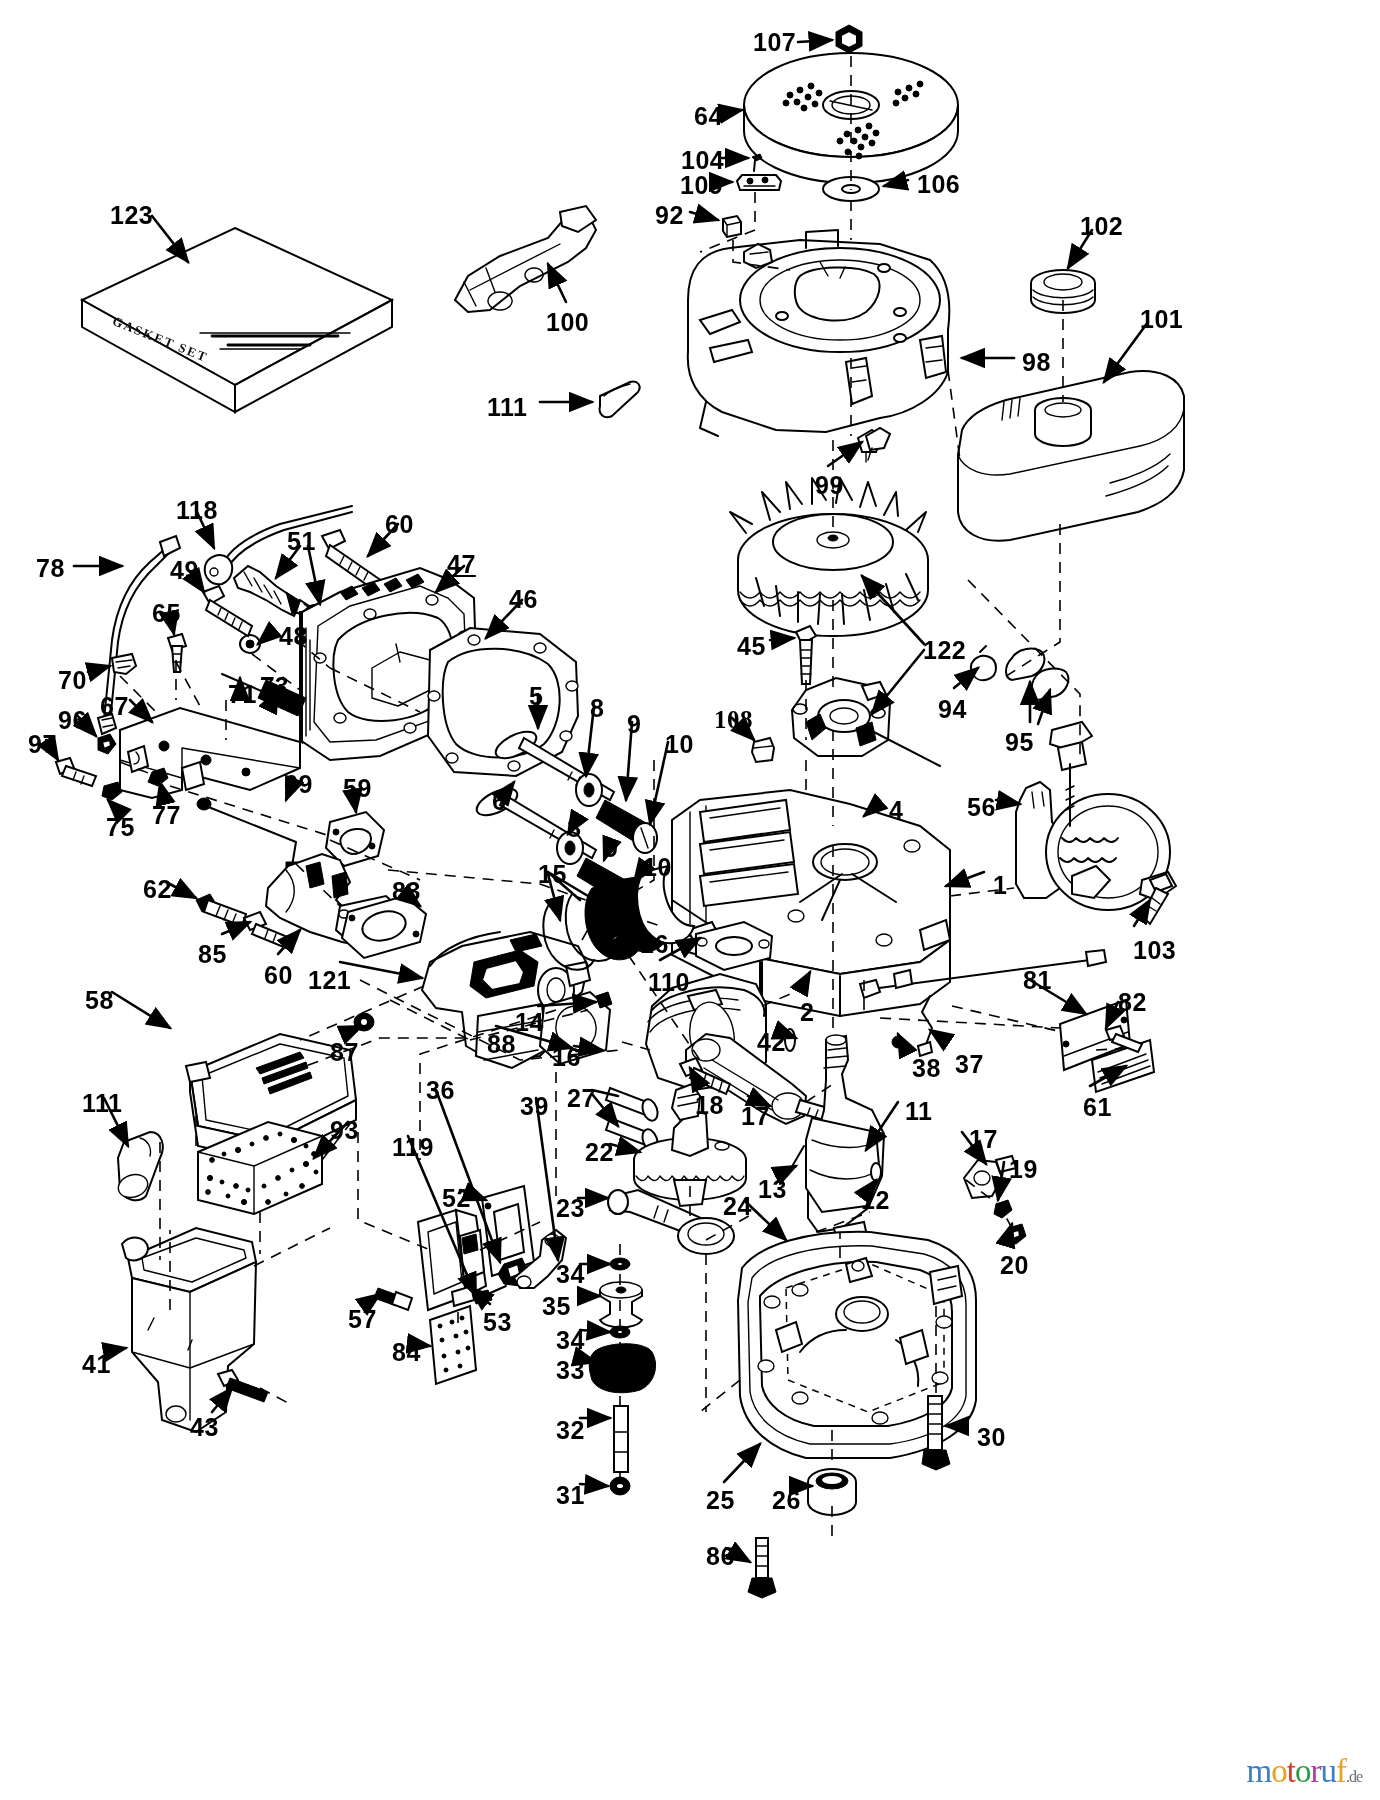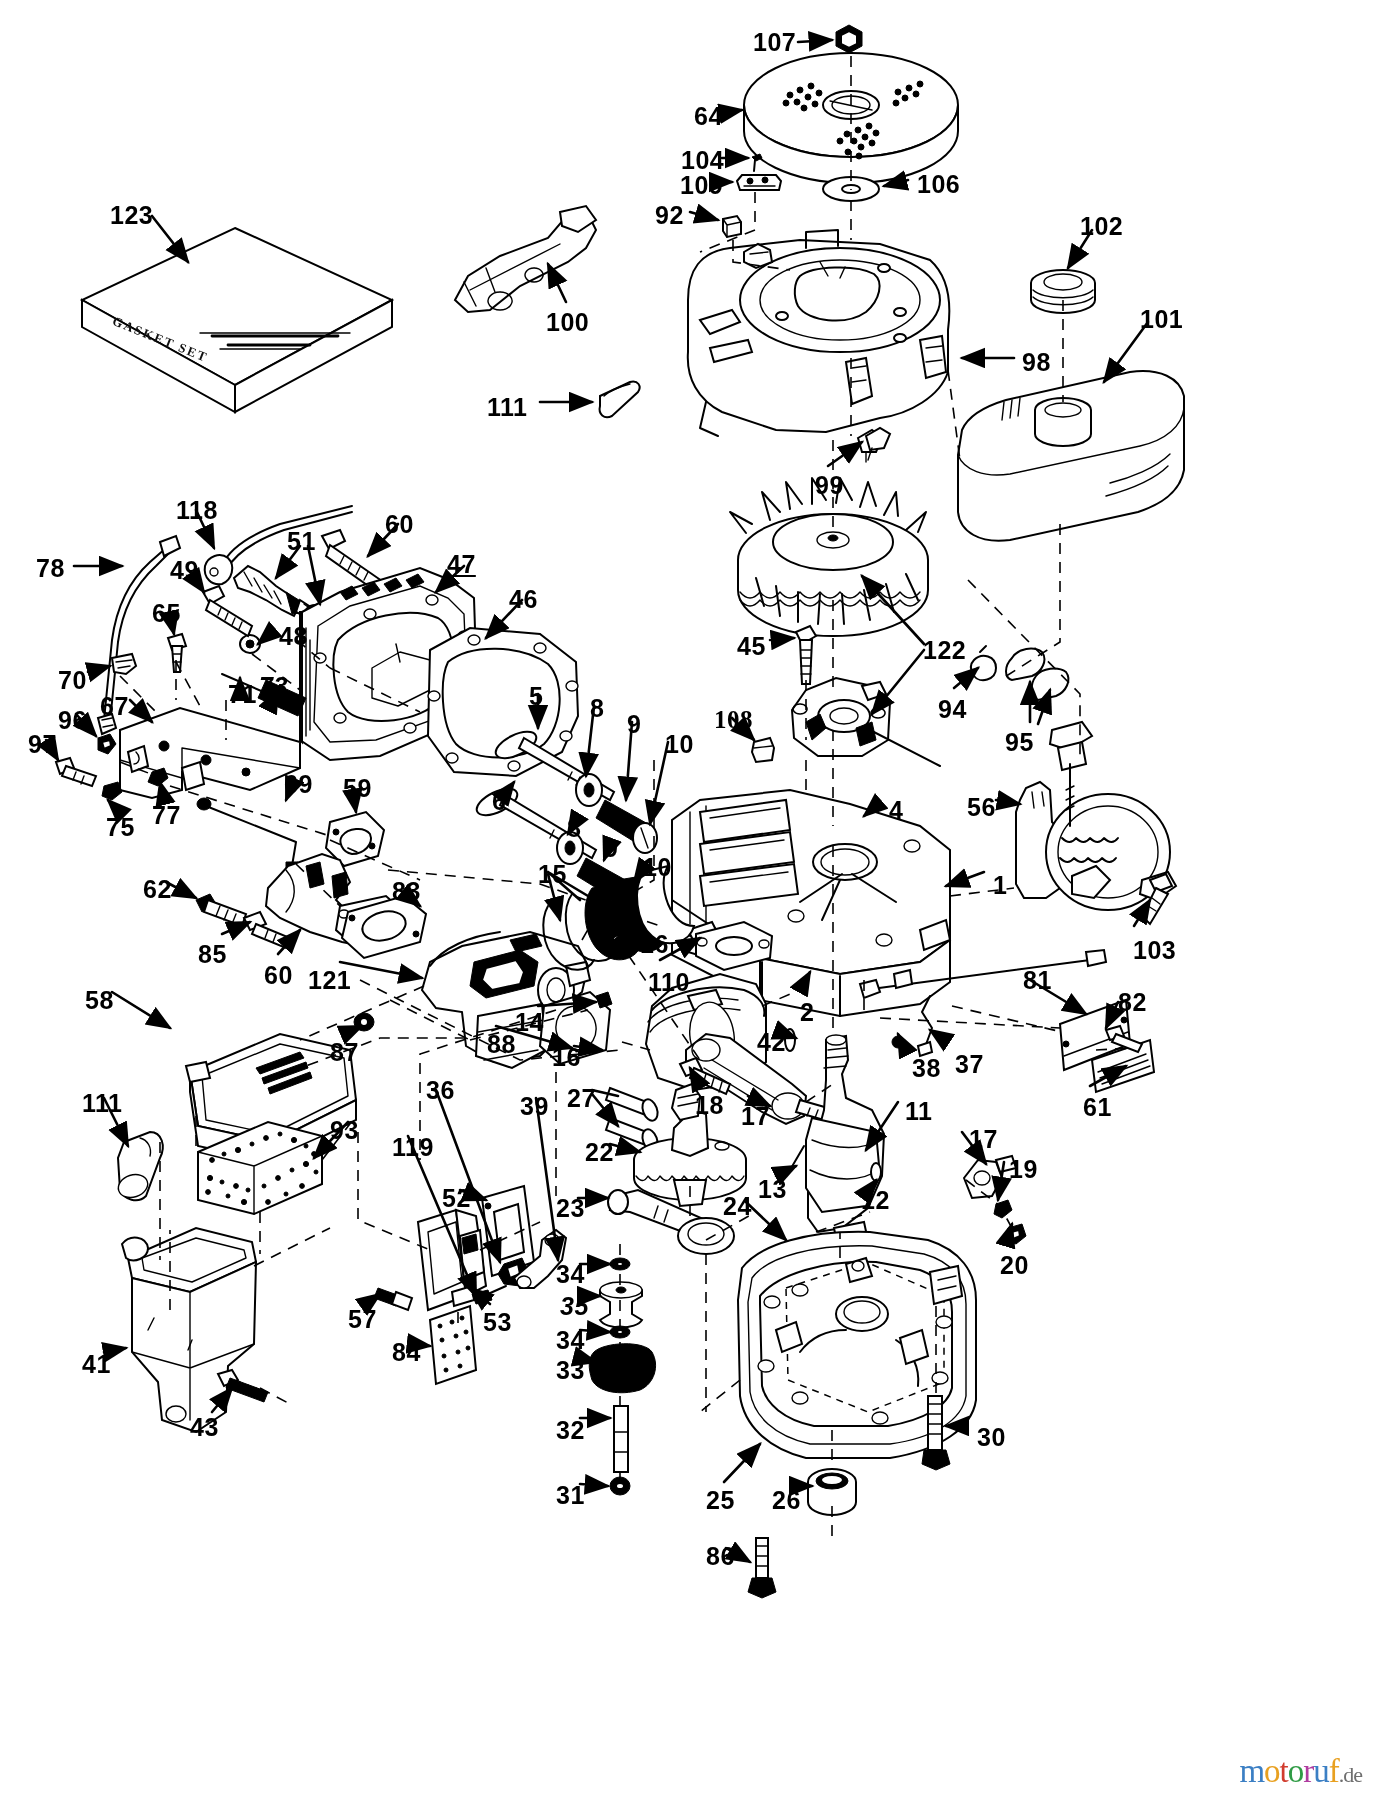--- a/index.html
+++ b/index.html
@@ -34,21 +34,21 @@
     position: absolute;
     right: 18px; bottom: 10px;
     font-family: "Liberation Serif", serif;
     font-size: 33px;
     letter-spacing: -1px;
     font-weight: 400;
   }
   .wm span { display:inline; }
   .wm .c1{color:#3b7fc4;} .wm .c2{color:#e8a020;} .wm .c3{color:#d13c2e;}
   .wm .c4{color:#2f9b45;} .wm .c5{color:#b03ca0;} .wm .c6{color:#3b7fc4;}
-  .wm .c7{color:#e8a020;} .wm .de{color:#6f6f6f; font-size:22px;}
+  .wm .c7{color:#e8a020;} .wm .de{color:#6f6f6f; font-size:16px;}
   .boxlabel {
     position:absolute;
     font-family:"Liberation Serif", serif;
     font-size: 13px;
     color:#111;
     letter-spacing:2px;
     transform: rotate(22deg);
     transform-origin: left top;
     font-weight:700;
   }
@@ -1139,21 +1139,21 @@
       <div class="callout" style="left: 392px; top: 1135px;">119</div>
       <div class="callout" style="left: 585px; top: 1140px;">22</div>
       <div class="callout" style="left: 969px; top: 1127px;">17</div>
       <div class="callout" style="left: 1009px; top: 1157px;">19</div>
       <div class="callout" style="left: 758px; top: 1177px;">13</div>
       <div class="callout" style="left: 861px; top: 1188px;">12</div>
       <div class="callout" style="left: 442px; top: 1186px;">52</div>
       <div class="callout" style="left: 556px; top: 1196px;">23</div>
       <div class="callout" style="left: 723px; top: 1194px;">24</div>
       <div class="callout" style="left: 556px; top: 1262px;">34</div>
-      <div class="callout" style="left: 560px; top: 1294px; font-style: italic;">35</div>
+      <div class="callout" style="left: 542px; top: 1294px;">35</div>
       <div class="callout" style="left: 556px; top: 1328px;">34</div>
       <div class="callout" style="left: 1000px; top: 1253px;">20</div>
       <div class="callout" style="left: 348px; top: 1307px;">57</div>
       <div class="callout" style="left: 483px; top: 1310px;">53</div>
       <div class="callout" style="left: 392px; top: 1340px;">84</div>
       <div class="callout" style="left: 556px; top: 1358px;">33</div>
       <div class="callout" style="left: 82px; top: 1352px;">41</div>
       <div class="callout" style="left: 556px; top: 1418px;">32</div>
       <div class="callout" style="left: 190px; top: 1415px;">43</div>
       <div class="callout" style="left: 977px; top: 1425px;">30</div>

